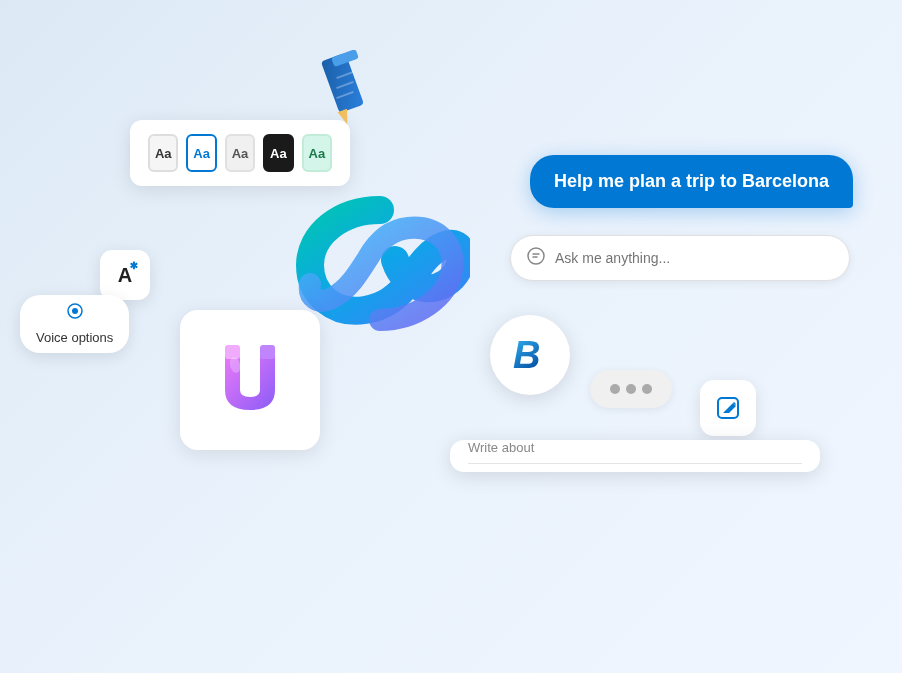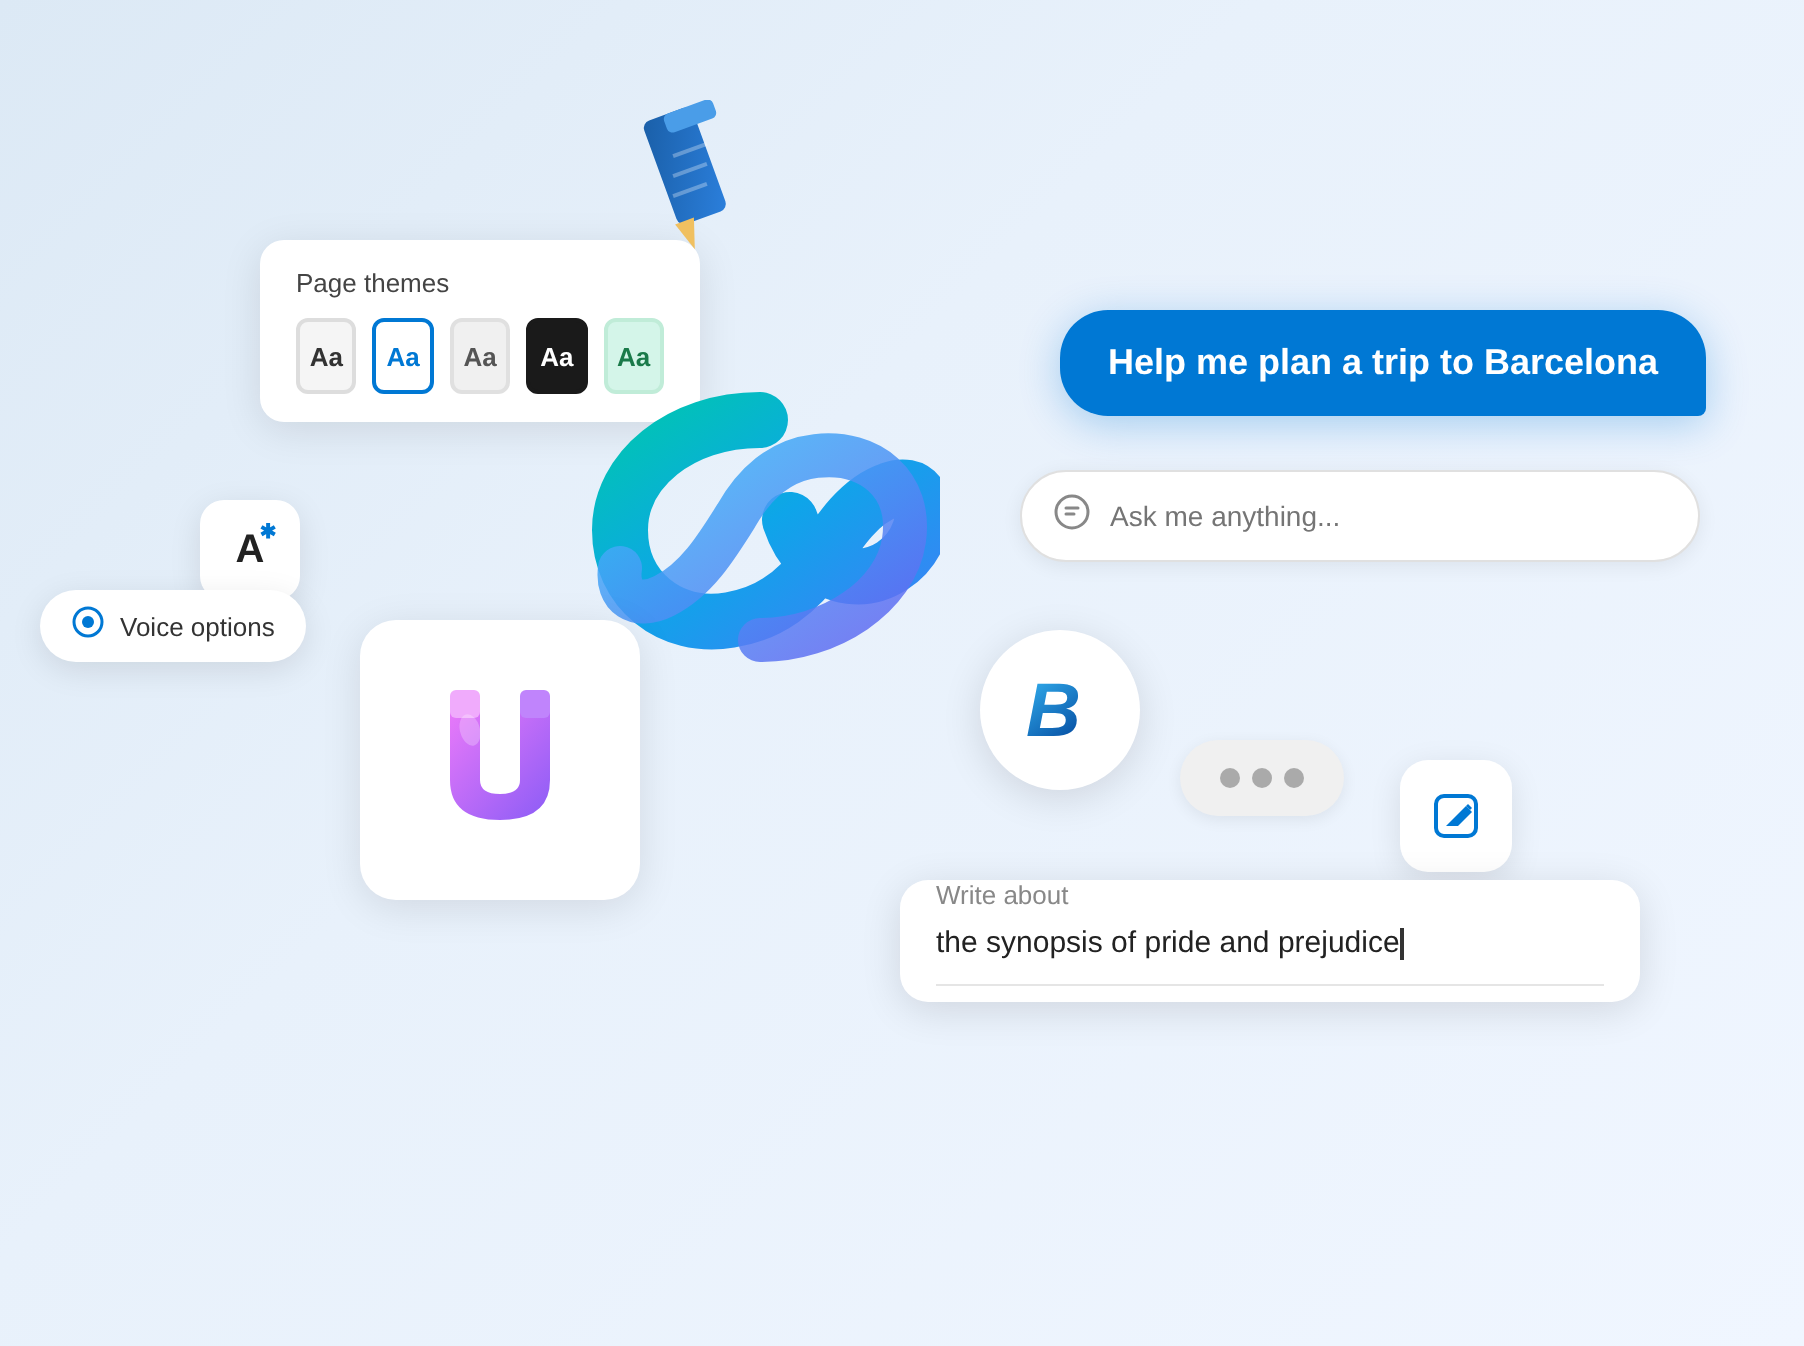--- a/index.html
+++ b/index.html
@@ -79,20 +79,21 @@
       left: 20px;
       background: #fff;
       border-radius: 20px;
       padding: 8px 16px;
       box-shadow: 0 4px 16px rgba(0,0,0,0.10);
       display: flex;
       align-items: center;
       gap: 8px;
       font-size: 13px;
       color: #333;
+      flex-direction: column;
     }
     .font-a-card {
       position: absolute;
       top: 250px;
       left: 100px;
       background: #fff;
       border-radius: 12px;
       width: 50px;
       height: 50px;
       display: flex;
@@ -265,21 +266,20 @@
     
     .magnet-svg {
       width: 90px;
       height: 90px;
     }
   </style>
 </head>
 <body>
 
 <div class="page-themes-card">
-  <div class="page-themes-title">Page themes</div>
   <div class="theme-buttons">
     <button class="theme-btn default">Aa</button>
     <button class="theme-btn selected">Aa</button>
     <button class="theme-btn gray">Aa</button>
     <button class="theme-btn dark">Aa</button>
     <button class="theme-btn green">Aa</button>
   </div>
 </div>
 
 <div class="pencil-icon-area">
@@ -398,17 +398,14 @@
 <div class="edit-icon-card">
   <svg width="28" height="28" viewBox="0 0 28 28">
     <rect x="4" y="4" width="20" height="20" rx="4" stroke="#0078d4" stroke-width="2" fill="none"></rect>
     <path d="M9 19 L12 16 L19 9 L22 12 L15 19 L9 19 Z" fill="#0078d4"></path>
     <path d="M19 9 L20 8 L22 10 L21 11 Z" fill="#0078d4"></path>
   </svg>
 </div>
 
 <div class="write-card">
   <div class="write-card-title">Write about</div>
-  <div class="write-card-content">
-    <span>the synopsis of pride and prejudice</span><span class="cursor-bar"></span>
-  </div>
   <hr class="write-card-divider">
 </div>
 
 </body></html>

